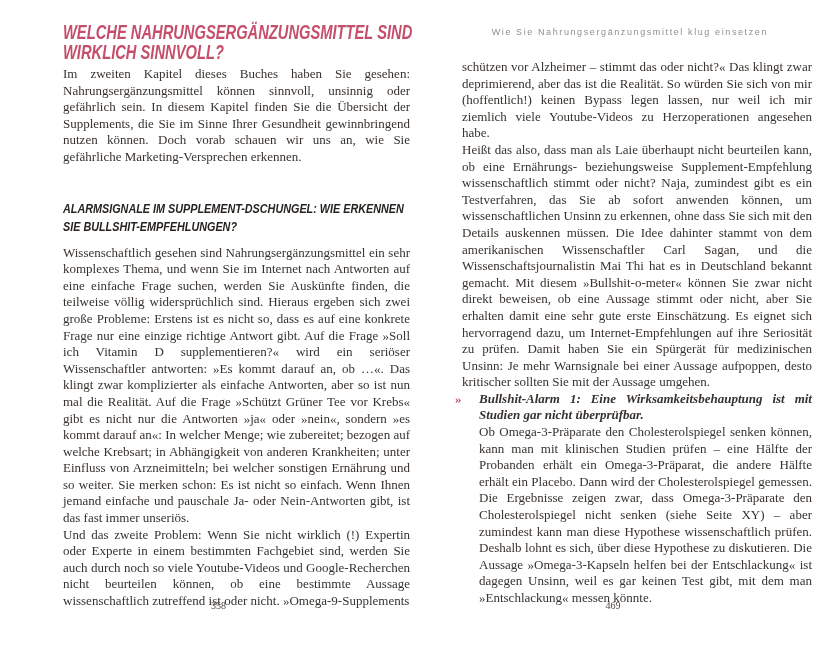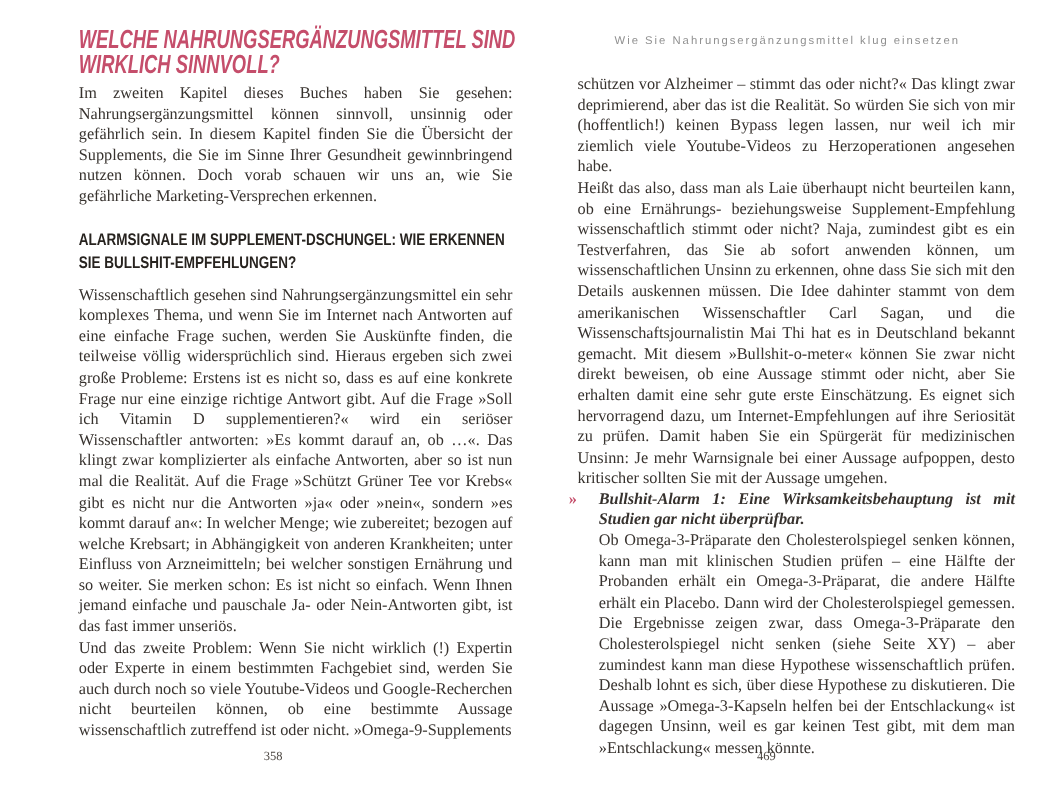--- a/index.html
+++ b/index.html
@@ -22,22 +22,22 @@
   .page-right{left:462px;width:350px;}
 
   .heading-red{
     margin:22px 0 4px;color:var(--accent);
     font-family:"Liberation Sans", sans-serif;font-weight:bold;font-size:21px;font-style:italic;
   }
   .heading-red .hline{display:block;height:20px;line-height:20px;white-space:nowrap;
     transform:scaleX(0.70);transform-origin:0 50%;}
 
   .heading-black{
-    margin:17px 0 9px;color:var(--heading-black);
-    font-family:"Liberation Sans", sans-serif;font-weight:bold;font-size:13.5px;
+    margin:34px 0 9px;color:var(--heading-black);
+    font-family:"Liberation Sans", sans-serif;font-weight:bold;font-size:13.5px;font-style:italic;
   }
   .heading-black .shline{display:block;height:18px;line-height:18px;white-space:nowrap;
     transform:scaleX(0.80);transform-origin:0 50%;}
 
   .body-flow{
     font-size:13px;line-height:16.6px;text-align:justify;
     hyphens:auto;-webkit-hyphens:auto;
   }
   .body-para{margin:0;}
   .it{}

